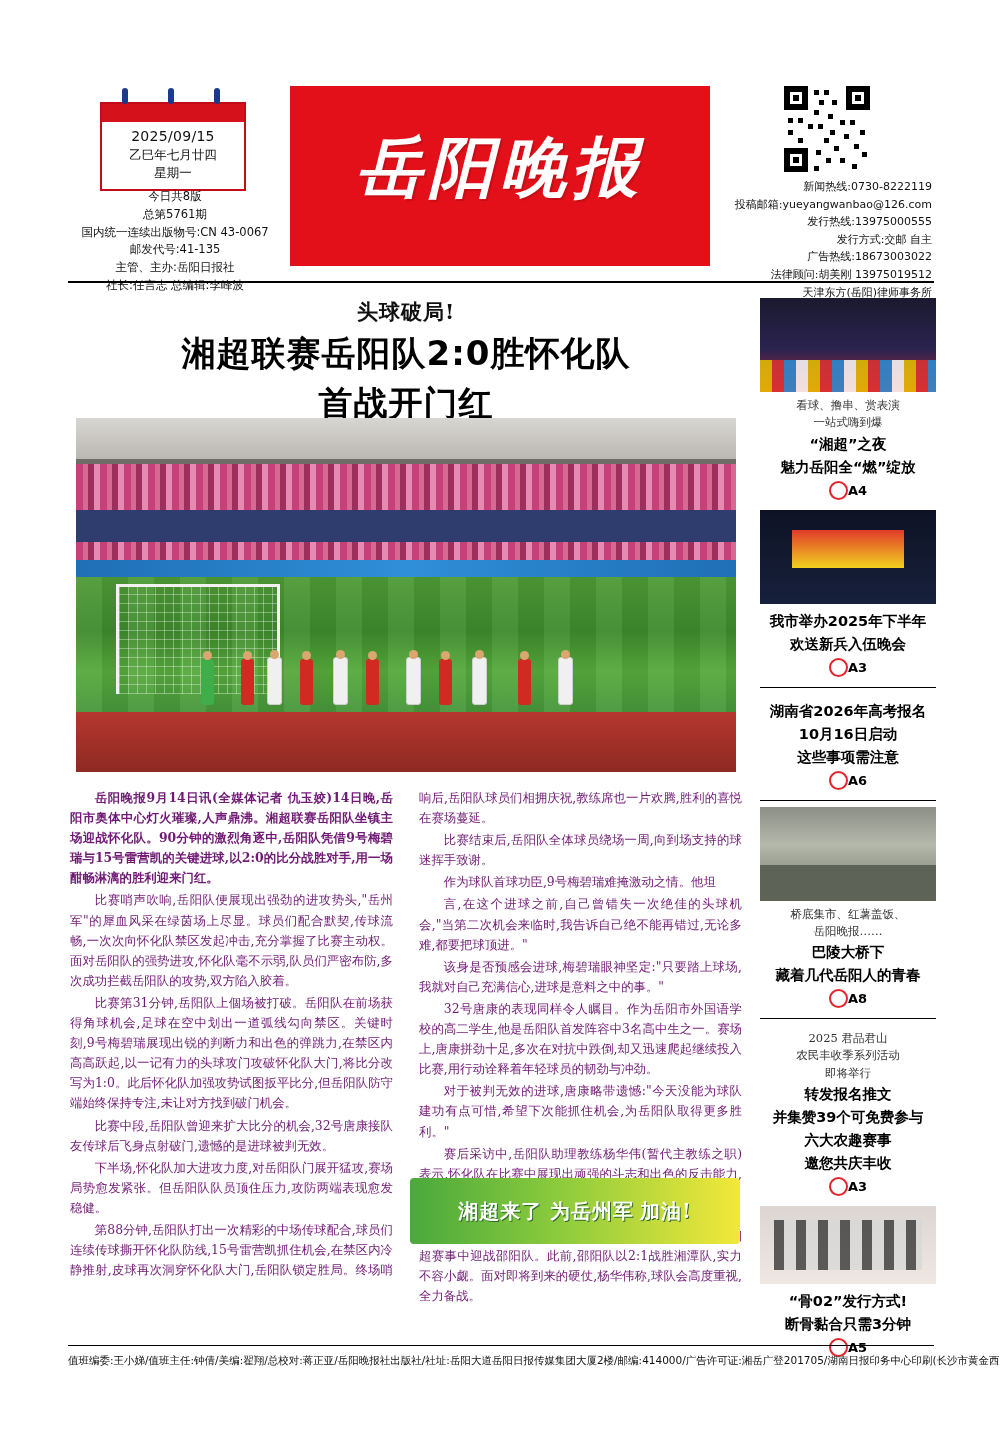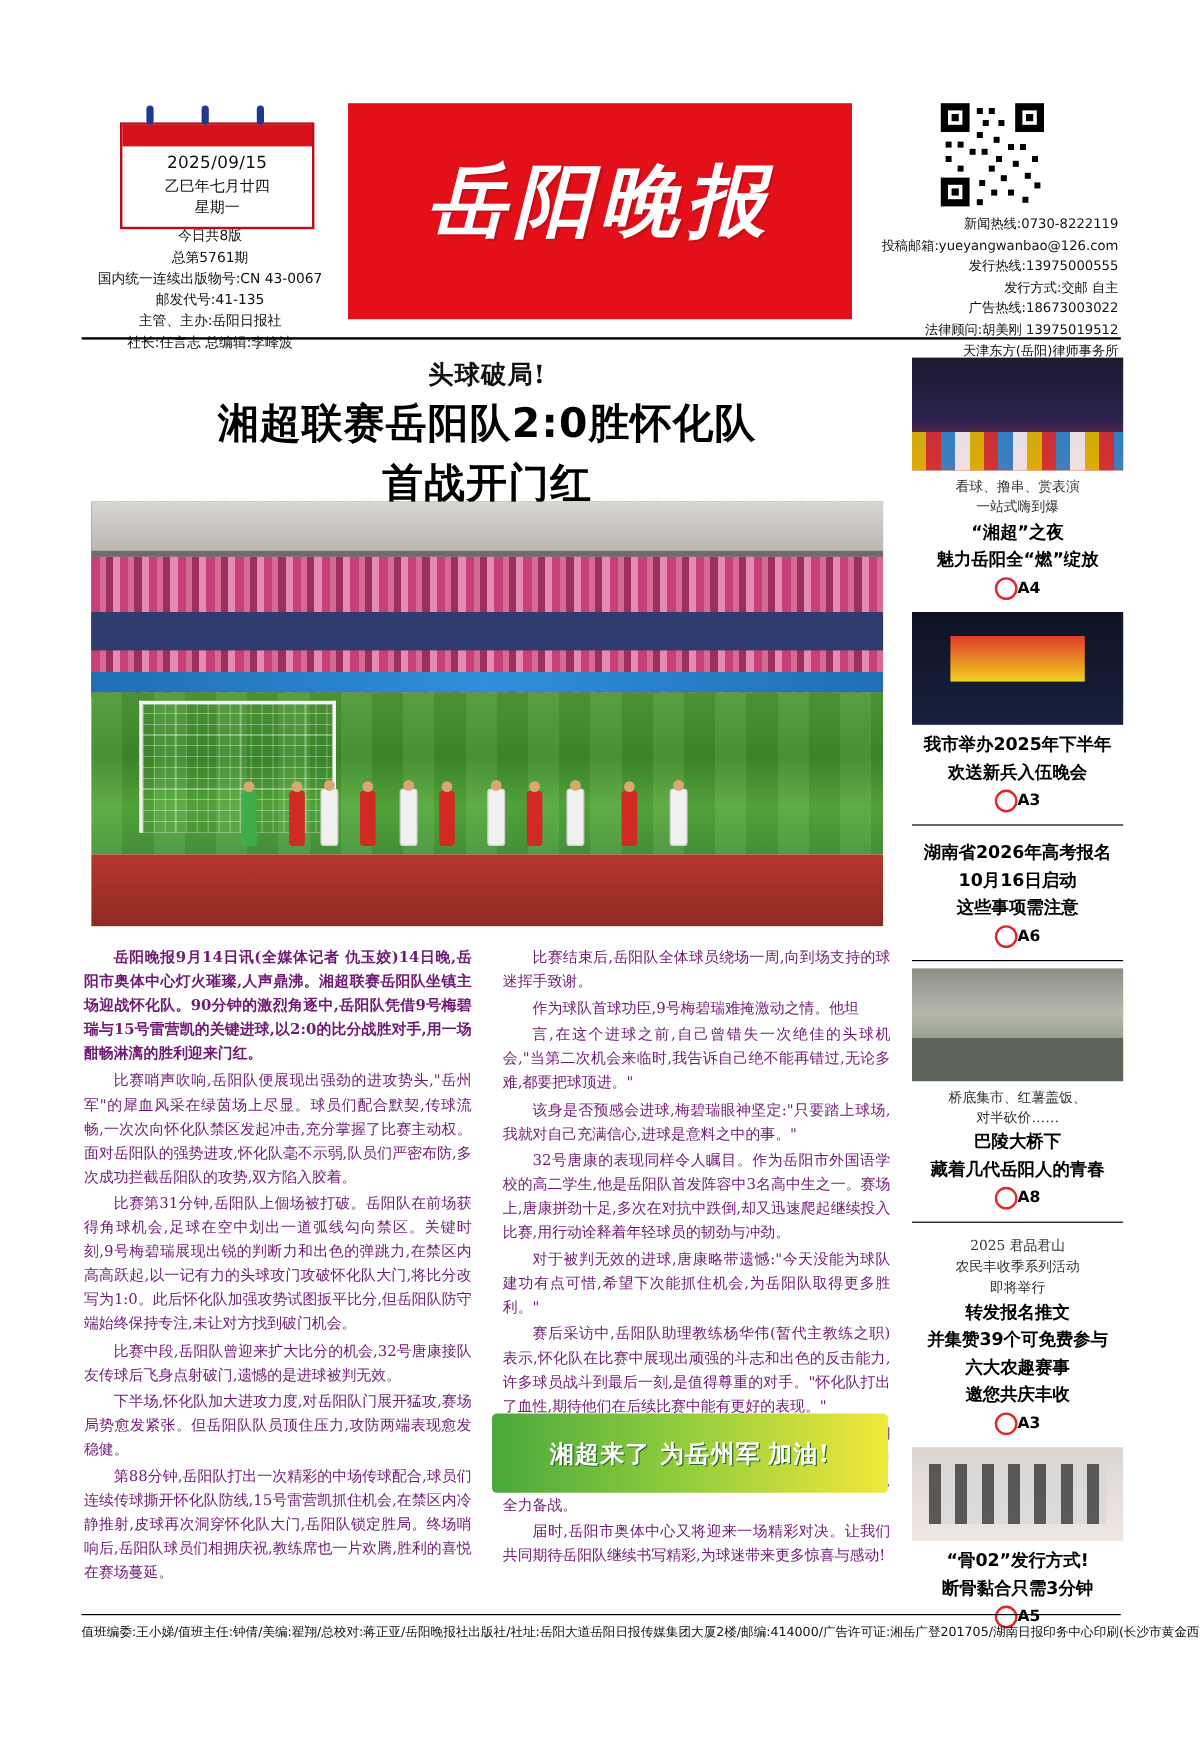--- a/index.html
+++ b/index.html
@@ -11,21 +11,21 @@
     position:relative;
     overflow:hidden;
   }
   .page{position:relative;width:1000px;height:1448px;}
 
   
   .masthead{position:absolute;left:68px;top:80px;width:866px;height:192px;}
   .cal{position:absolute;left:32px;top:8px;width:150px;}
   .cal-top{position:relative;height:14px;}
   .cal-ring{position:absolute;top:0;width:6px;height:16px;background:#1b3a8f;border-radius:3px;}
-  .cal-box{border:2px solid #c00d18;background:#fff;width:162px;box-sizing:border-box;}
+  .cal-box{border:2px solid #c00d18;background:#fff;width:146px;box-sizing:border-box;}
   .cal-red{background:#d5121c;height:18px;width:100%;}
   .cal-lines{padding:4px 2px 6px;text-align:center;line-height:1.45;}
   .cal-lines div{font-size:12.5px;color:#111;}
   .cal-date{font-size:14px !important;letter-spacing:.3px;}
   .pubinfo{position:absolute;left:0;top:108px;width:214px;text-align:center;line-height:1.55;}
   .pubinfo div{font-size:11.5px;color:#111;white-space:nowrap;}
 
   .namebar{position:absolute;left:222px;top:6px;width:420px;height:180px;background:#e3101a;}
   .namebar .logo{
     position:absolute;left:0;top:0;width:420px;height:164px;
@@ -242,21 +242,20 @@
         <p>下半场,怀化队加大进攻力度,对岳阳队门展开猛攻,赛场局势愈发紧张。但岳阳队队员顶住压力,攻防两端表现愈发稳健。</p>
         <p>第88分钟,岳阳队打出一次精彩的中场传球配合,球员们连续传球撕开怀化队防线,15号雷营凯抓住机会,在禁区内冷静推射,皮球再次洞穿怀化队大门,岳阳队锁定胜局。终场哨响后,岳阳队球员们相拥庆祝,教练席也一片欢腾,胜利的喜悦在赛场蔓延。</p>
         <p>比赛结束后,岳阳队全体球员绕场一周,向到场支持的球迷挥手致谢。</p>
         <p>作为球队首球功臣,9号梅碧瑞难掩激动之情。他坦</p>
         <p>言,在这个进球之前,自己曾错失一次绝佳的头球机会,"当第二次机会来临时,我告诉自己绝不能再错过,无论多难,都要把球顶进。"</p>
         <p>该身是否预感会进球,梅碧瑞眼神坚定:"只要踏上球场,我就对自己充满信心,进球是意料之中的事。"</p>
         <p>32号唐康的表现同样令人瞩目。作为岳阳市外国语学校的高二学生,他是岳阳队首发阵容中3名高中生之一。赛场上,唐康拼劲十足,多次在对抗中跌倒,却又迅速爬起继续投入比赛,用行动诠释着年轻球员的韧劲与冲劲。</p>
         <p>对于被判无效的进球,唐康略带遗憾:"今天没能为球队建功有点可惜,希望下次能抓住机会,为岳阳队取得更多胜利。"</p>
         <p>赛后采访中,岳阳队助理教练杨华伟(暂代主教练之职)表示,怀化队在比赛中展现出顽强的斗志和出色的反击能力,许多球员战斗到最后一刻,是值得尊重的对手。"怀化队打出了血性,期待他们在后续比赛中能有更好的表现。"</p>
         <p>据悉,9月19日,岳阳队将继续坐镇岳阳市奥体中心,在湘超赛事中迎战邵阳队。此前,邵阳队以2:1战胜湘潭队,实力不容小觑。面对即将到来的硬仗,杨华伟称,球队会高度重视,全力备战。</p>
-        <p>届时,岳阳市奥体中心又将迎来一场精彩对决。让我们共同期待岳阳队继续书写精彩,为球迷带来更多惊喜与感动!</p>
       </div>
     </div>
 
     <div class="banner">
       <span class="banner-txt">湘超来了 为岳州军</span>
       <span class="banner-txt" style="margin-left:6px">加油!</span>
     </div>
   </div>
 
   <div class="rail">
@@ -300,21 +299,21 @@
         </div>
       </div>
     </div>
 
     <div class="divline"></div>
 
     <div class="item">
       <div class="pic pic-c"></div>
       <div class="txt">
         <div class="sub">桥底集市、红薯盖饭、</div>
-        <div class="sub">对半砍价……</div>
+        <div class="sub">岳阳晚报……</div>
         <div class="ttl">巴陵大桥下</div>
         <div class="ttl">藏着几代岳阳人的青春</div>
         <div class="pgref">
           <span class="ring"></span>
           <span class="pg">A8</span>
         </div>
       </div>
     </div>
 
     <div class="divline"></div>

